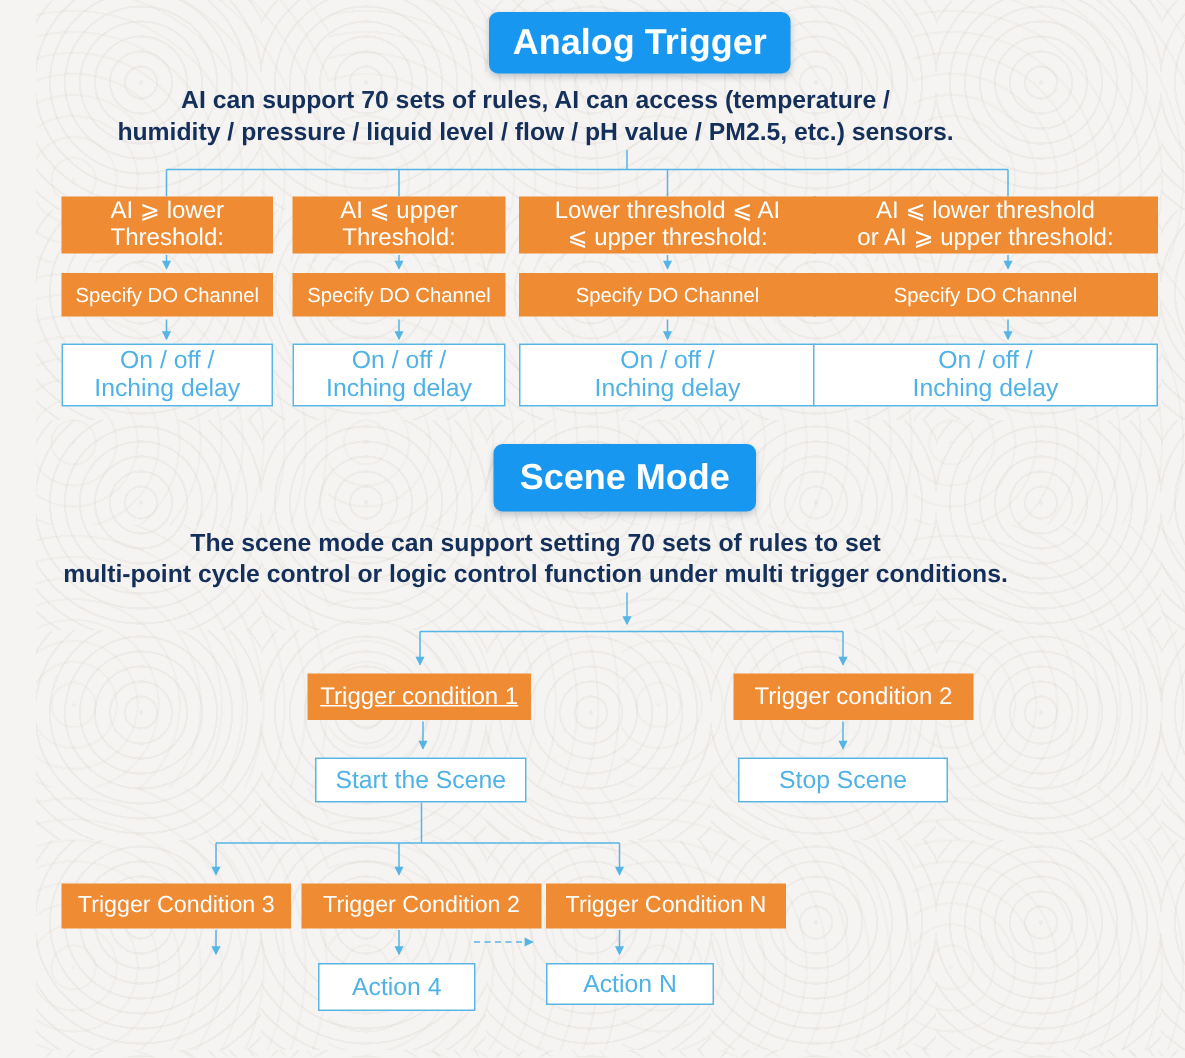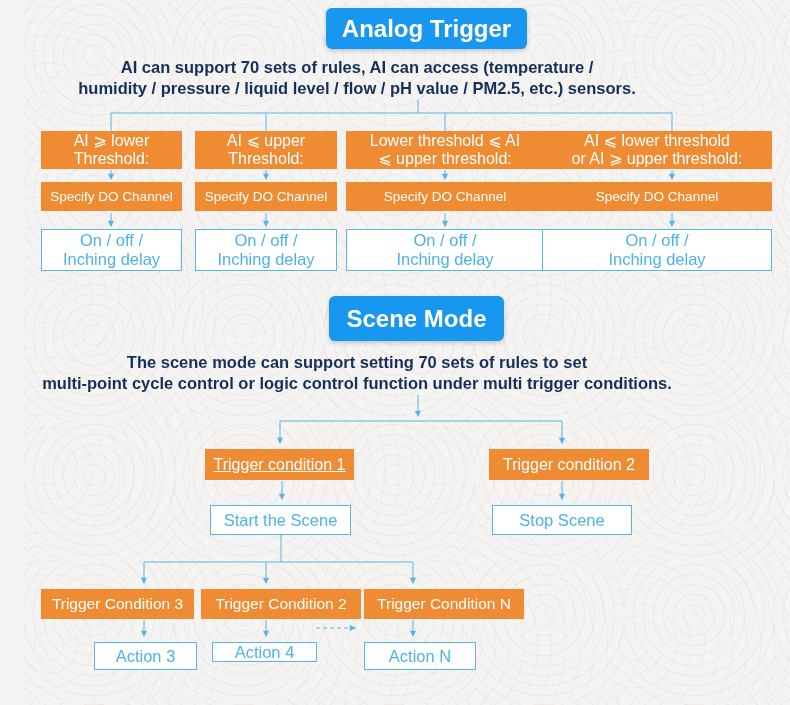--- a/index.html
+++ b/index.html
@@ -54,21 +54,21 @@
   
   .scene-orange{font-size:16px;}
   #tc1{left:181px;top:449px;width:149px;height:31px;text-decoration:underline;}
   #tc2{left:465px;top:449px;width:160px;height:31px;}
   #start-scene{left:186px;top:505px;width:141px;height:30px;font-size:16.5px;}
   #stop-scene{left:468px;top:505px;width:140px;height:30px;font-size:16.5px;}
   #tc3{left:17px;top:589px;width:153px;height:30px;font-size:15.5px;}
   #tc4{left:177px;top:589px;width:160px;height:30px;font-size:15.5px;}
   #tcn{left:340px;top:589px;width:160px;height:30px;font-size:15.5px;}
   #act3{left:70px;top:642px;width:103px;height:28px;font-size:16.5px;}
-  #act4{left:188px;top:642px;width:105px;height:20px;font-size:16.5px;}
+  #act4{left:188px;top:642px;width:105px;height:32px;font-size:16.5px;}
   #actn{left:340px;top:642px;width:112px;height:28px;font-size:16.5px;}
 </style>
 </head>
 <body>
 
 <div class="stage">
 
   <svg class="connectors" width="790" height="705" viewBox="0 0 790 705">
     <defs>
       <marker id="arrowhead" viewBox="0 0 8 8" refX="6.5" refY="4" markerWidth="7" markerHeight="7" orient="auto-start-reverse">
@@ -143,17 +143,16 @@
 
   <div class="box orange scene-orange" id="tc1">Trigger condition 1</div>
   <div class="box orange scene-orange" id="tc2">Trigger condition 2</div>
   <div class="box outline" id="start-scene">Start the Scene</div>
   <div class="box outline" id="stop-scene">Stop Scene</div>
 
   <div class="box orange" id="tc3">Trigger Condition 3</div>
   <div class="box orange" id="tc4">Trigger Condition 2</div>
   <div class="box orange" id="tcn">Trigger Condition N</div>
 
-  <div class="box outline" id="act3">Action 3</div>
   <div class="box outline" id="act4">Action 4</div>
   <div class="box outline" id="actn">Action N</div>
 
 </div>
 
 </body></html>

